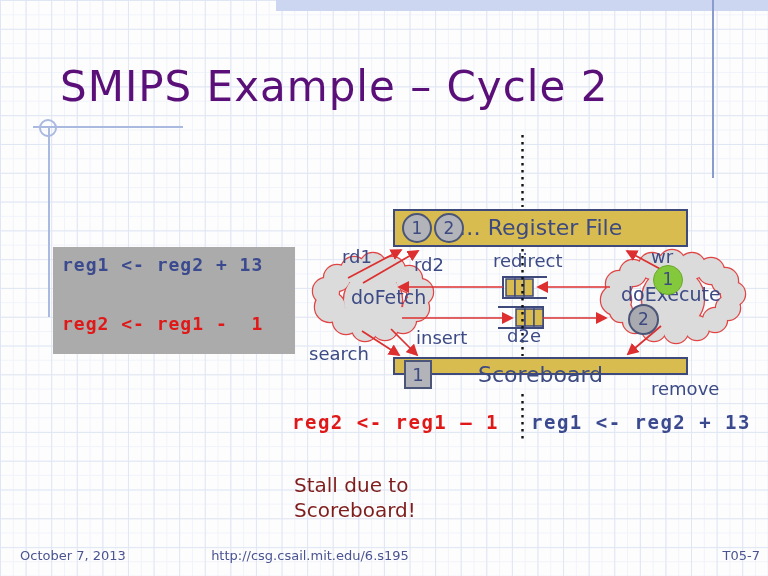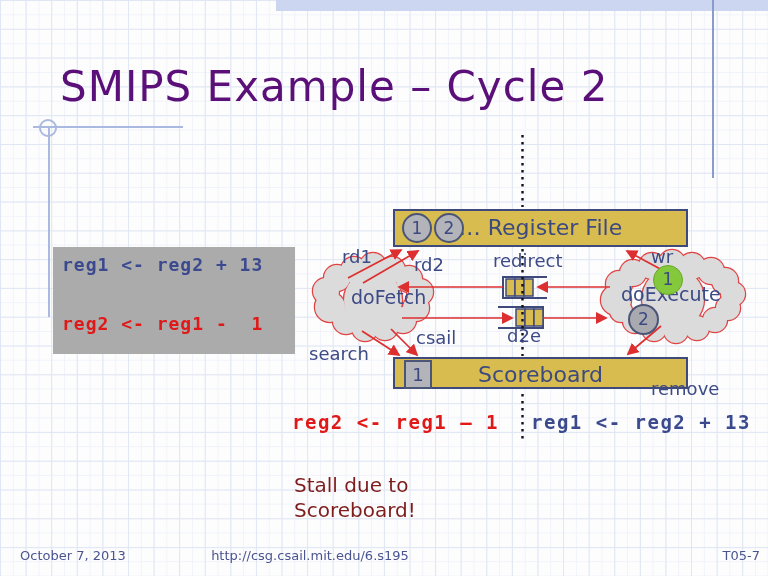--- a/index.html
+++ b/index.html
@@ -25,21 +25,21 @@
   
   .title{left:60px;top:62px;font-size:42px;letter-spacing:1px;color:#5a1078;white-space:pre;}
   
   .code-box{left:53px;top:247px;width:242px;height:107px;background:#ababab;}
   .code-line{position:absolute;left:9px;font-family:"DejaVu Sans Mono",monospace;font-weight:bold;font-size:18px;letter-spacing:1px;white-space:pre;}
   .code-blue{top:7px;color:#3b4a8f;}
   .code-red{top:66px;color:#e01818;}
   
   .module{background:#d8bc50;border:2.5px solid #3f4a7c;box-sizing:border-box;}
   .regfile{left:393px;top:209px;width:295px;height:38px;}
-  .scoreboard{left:393px;top:357px;width:295px;height:32px;}
+  .scoreboard{left:393px;top:357px;width:295px;height:18px;}
   .module-label{position:absolute;left:0;right:0;top:0;bottom:0;text-align:center;font-size:22px;color:#3d4a80;}
   .regfile .module-label{line-height:34px;}
   .scoreboard .module-label{line-height:32px;}
   .tok-circle{border-radius:50%;background:#b3b3ba;border:2px solid #4a5578;box-sizing:border-box;
     width:30px;height:30px;text-align:center;line-height:26px;font-size:17px;color:#3d4a80;}
   .rf-tok1{left:402px;top:213px;}
   .rf-tok2{left:434px;top:213px;}
   .sb-tok{left:404px;top:360px;width:28px;height:29px;background:#b3b3ba;border:2px solid #4a5578;box-sizing:border-box;
     text-align:center;line-height:26px;font-size:18px;color:#3d4a80;}
   .green-tok{left:653px;top:265px;width:30px;height:30px;border-radius:50%;background:#84c93c;border:1.5px solid #6aa82a;
@@ -171,21 +171,21 @@
 <div class="abs module scoreboard">
   <div class="module-label">Scoreboard</div>
 </div>
 <div class="abs sb-tok">1</div>
 
 <span class="abs dlabel" style="left:342px;top:246px;">rd1</span>
 <span class="abs dlabel" style="left:414px;top:254px;">rd2</span>
 <span class="abs dlabel" style="left:493px;top:250px;">redirect</span>
 <span class="abs dlabel" style="left:651px;top:246px;">wr</span>
 <span class="abs dlabel" style="left:309px;top:327px;margin-top:16px;">search</span>
-<span class="abs dlabel" style="left:416px;top:327px;">csail</span>
+<span class="abs dlabel" style="left:416px;top:327px;">insert</span>
 <span class="abs dlabel" style="left:507px;top:325px;">d2e</span>
 <span class="abs dlabel" style="left:651px;top:350px;margin-top:28px;">remove</span>
 
 <span class="abs cloud-label" style="left:351px;top:286px;">doFetch</span>
 <span class="abs cloud-label" style="left:621px;top:283px;">doExecute</span>
 
 <div class="abs green-tok">1</div>
 <div class="abs gray-tok2">2</div>
 
 <div class="abs instr instr-red">reg2 &lt;- reg1 – 1</div>

